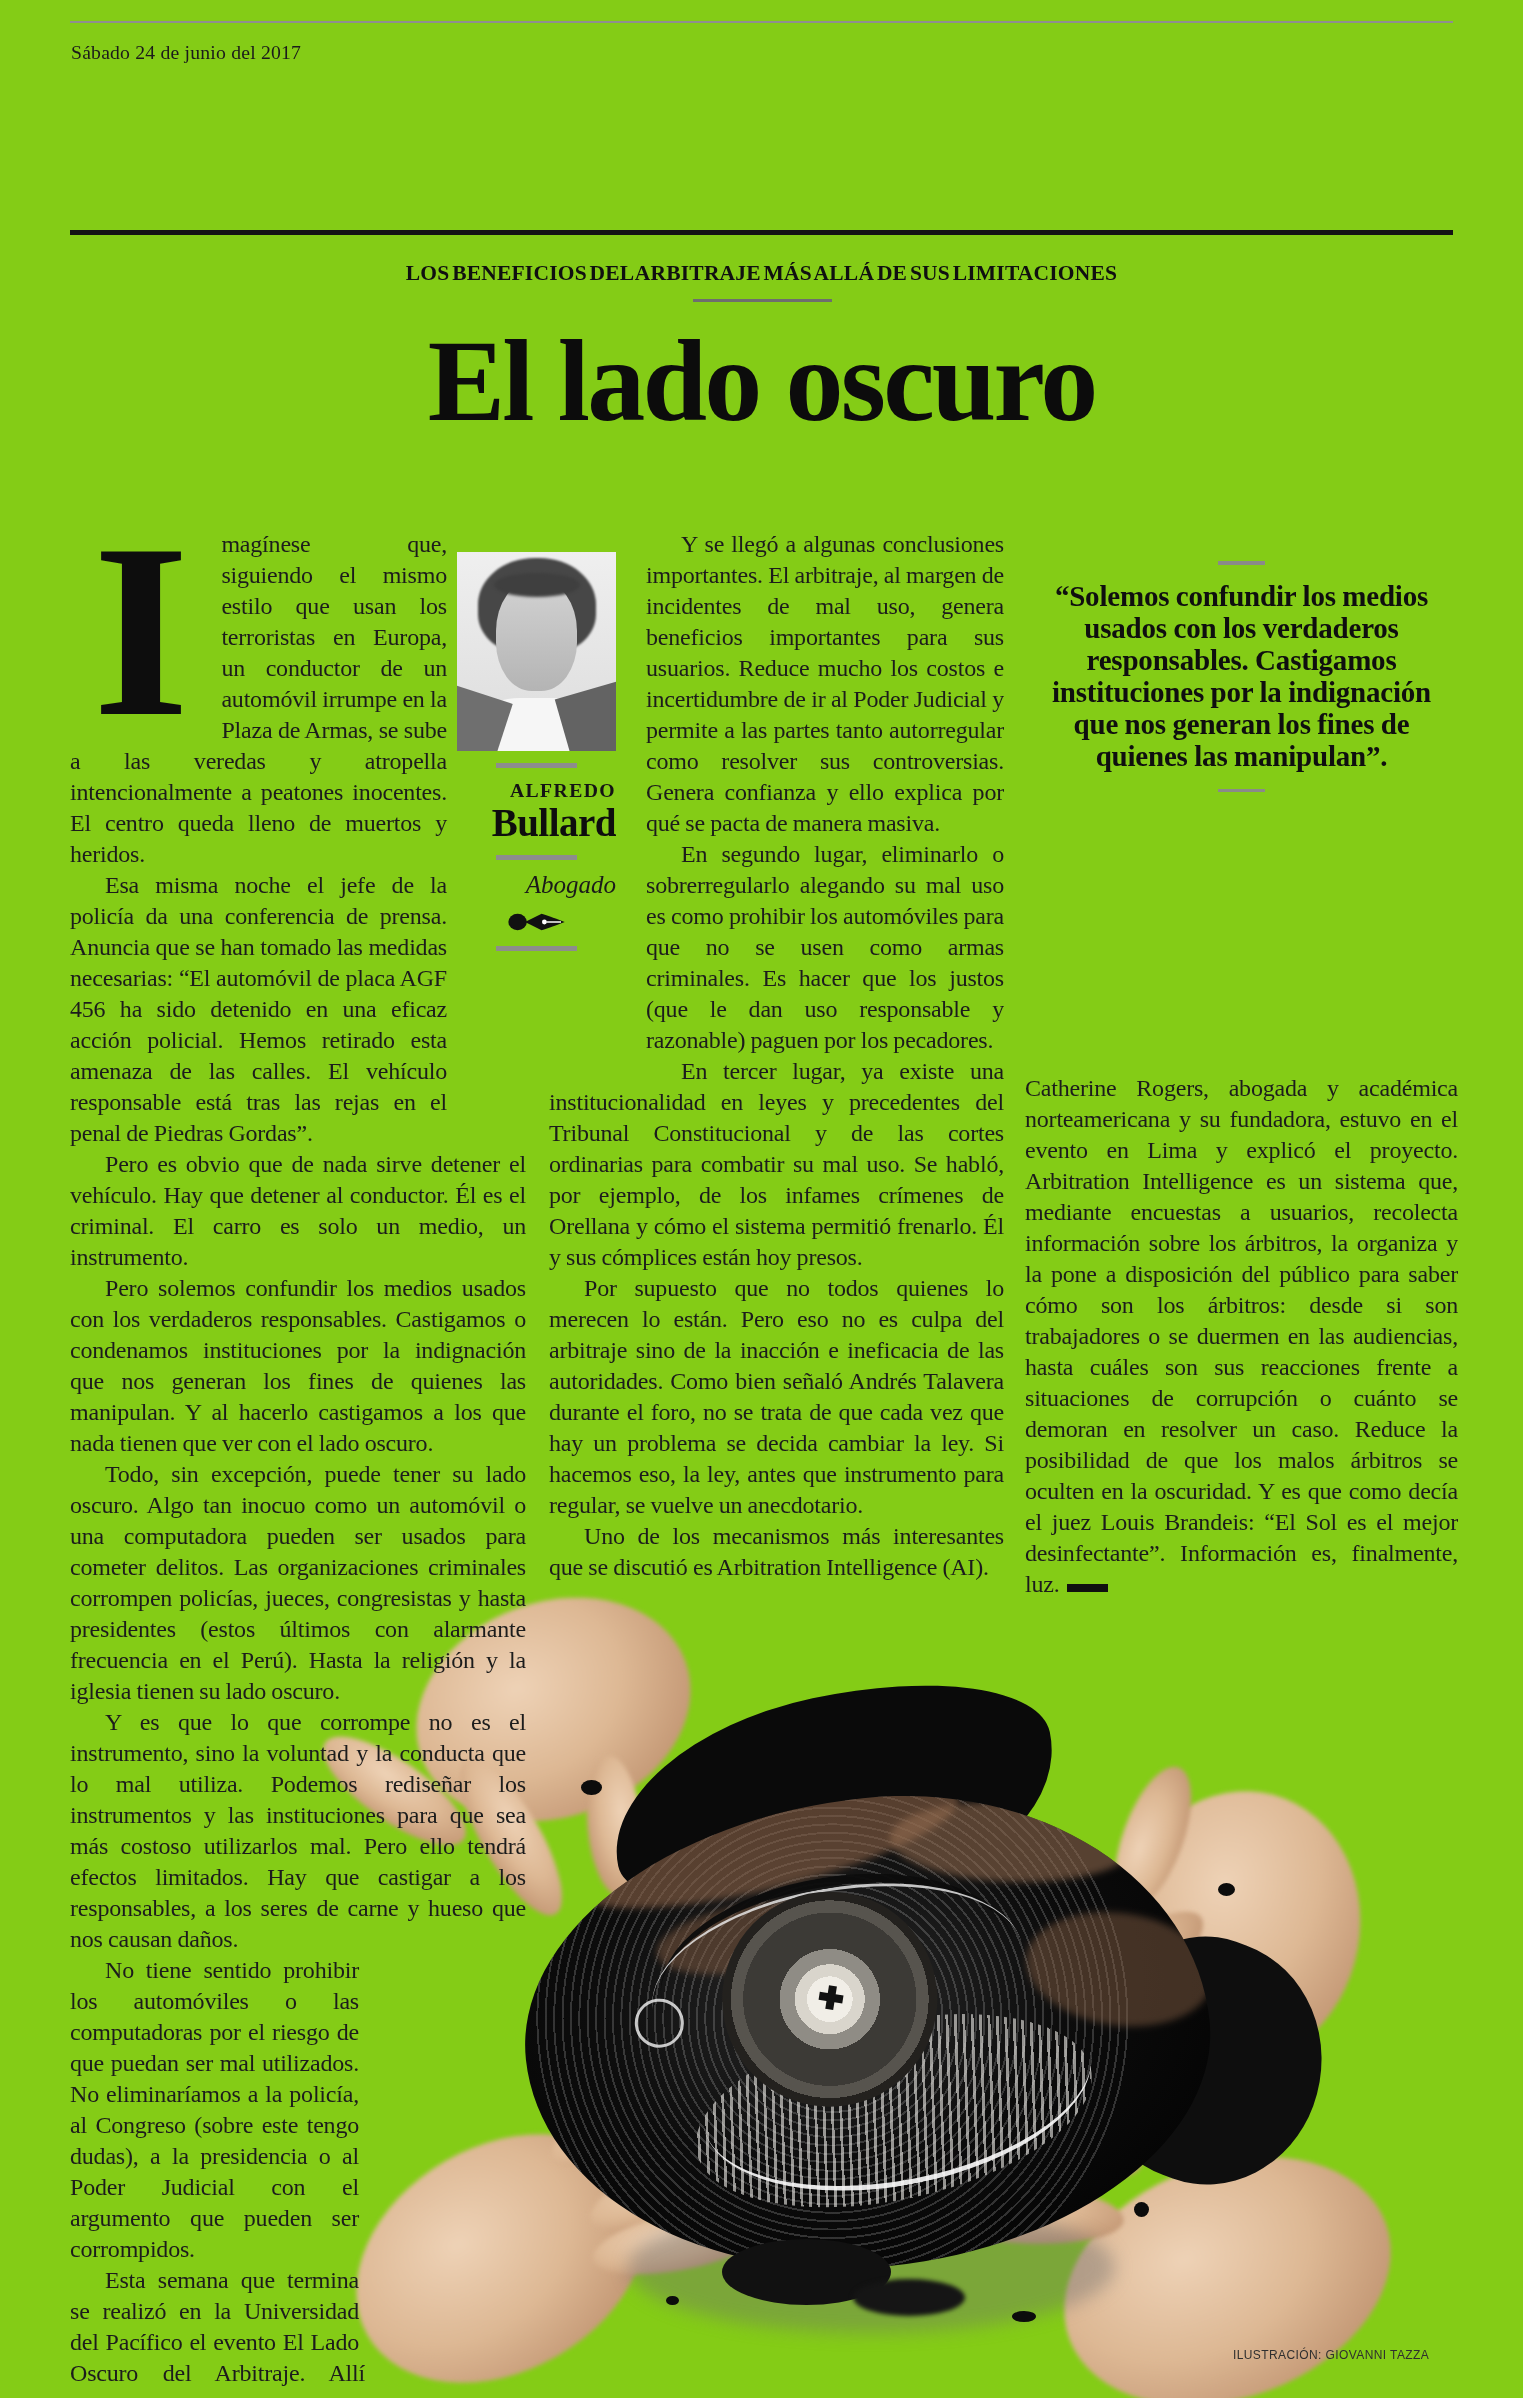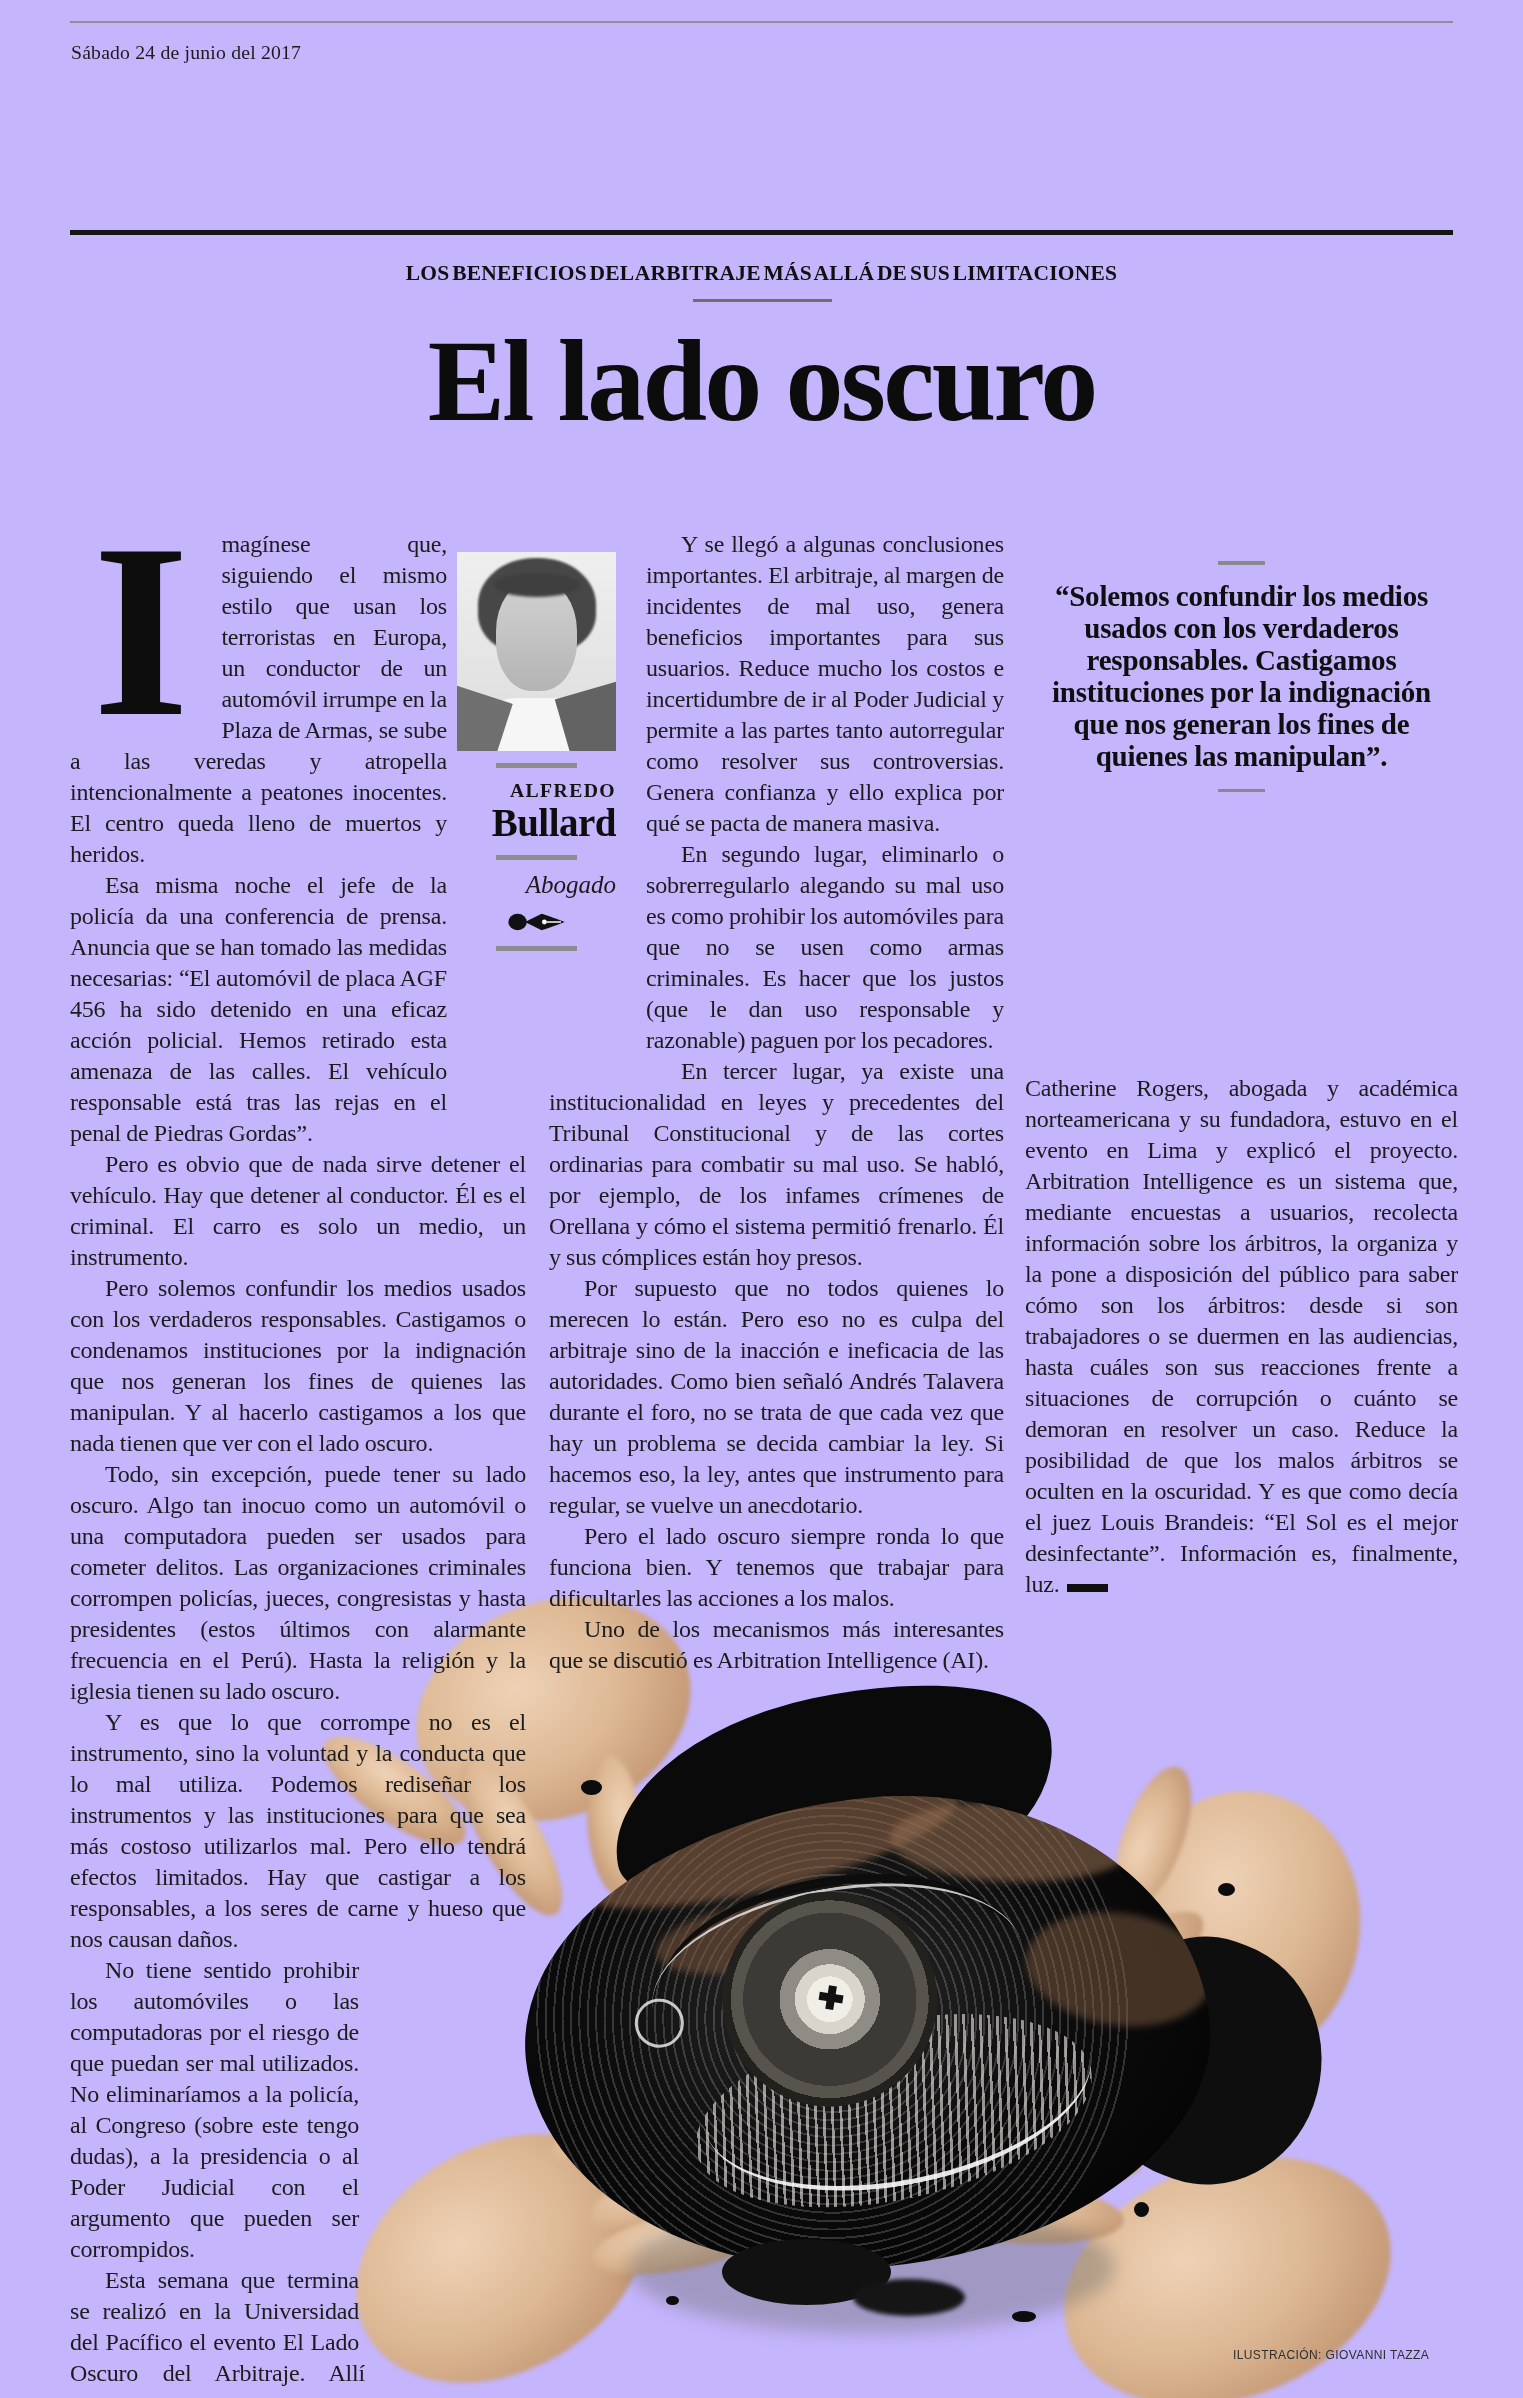--- a/index.html
+++ b/index.html
@@ -1,16 +1,16 @@
 <!DOCTYPE html>
 <html lang="es" style="font-size:15px"><head>
 <meta charset="utf-8">
 <style>
   html,body{margin:0;padding:0;background:#ffffff;}
-  .page{position:relative;width:1523px;height:2399px;background:#c4b5fd;overflow:hidden;
+  .page{position:relative;width:1523px;height:2399px;background:#84cc16;overflow:hidden;
         font-family:"Liberation Serif",serif;color:#1c1c1c;}
 
   
   .rule-top{position:absolute;left:70px;right:70px;top:20.6px;height:2.8px;background:#8f8f8f;}
   .date{position:absolute;left:71px;top:41px;font-size:19.7px;letter-spacing:0.2px;color:#1b1b1b;}
   .rule-heavy{position:absolute;left:70px;right:70px;top:230px;height:4.7px;background:#141414;}
   .kicker{position:absolute;left:0;right:0;top:261px;text-align:center;font-size:21.5px;font-weight:bold;
           letter-spacing:0.2px;word-spacing:-2.8px;color:#101010;}
   .kicker-underline{position:absolute;left:50%;top:299px;width:139px;height:2.8px;margin-left:-69px;background:#6e6e6e;}
   .title{position:absolute;left:0;right:0;top:313px;margin:16px;text-align:center;font-size:116px;line-height:105px;
@@ -146,21 +146,20 @@
     <p><span class="sp sp-hand1"></span><span>No tiene sentido prohibir los automóviles o las computadoras por el riesgo de que puedan ser mal utilizados. No eliminaríamos a la policía, al Congreso (sobre este tengo dudas), a la presidencia o al Poder Judicial con el argumento que pueden ser corrompidos.</span></p>
     <p><span class="sp sp-hand2"></span><span>Esta semana que termina se realizó en la Universidad del Pacífico el evento El Lado Oscuro del Arbitraje. Allí expertos nacionales y extranjeros discutieron los distintos problemas que se presentan en el uso del arbitraje como medio de solución de controversias.</span></p>
   </section>
 
   <section class="col col2">
     <div class="sp sp-author2"></div>
     <p>Y se llegó a algunas conclusiones importantes. El arbitraje, al margen de incidentes de mal uso, genera beneficios importantes para sus usuarios. Reduce mucho los costos e incertidumbre de ir al Poder Judicial y permite a las partes tanto autorregular como resolver sus controversias. Genera confianza y ello explica por qué se pacta de manera masiva.</p>
     <p>En segundo lugar, eliminarlo o sobrerregularlo alegando su mal uso es como prohibir los automóviles para que no se usen como armas criminales. Es hacer que los justos (que le dan uso responsable y razonable) paguen por los pecadores.</p>
     <p>En tercer lugar, ya existe una institucionalidad en leyes y precedentes del Tribunal Constitucional y de las cortes ordinarias para combatir su mal uso. Se habló, por ejemplo, de los infames crímenes de Orellana y cómo el sistema permitió frenarlo. Él y sus cómplices están hoy presos.</p>
     <p>Por supuesto que no todos quienes lo merecen lo están. Pero eso no es culpa del arbitraje sino de la inacción e ineficacia de las autoridades. Como bien señaló Andrés Talavera durante el foro, no se trata de que cada vez que hay un problema se decida cambiar la ley. Si hacemos eso, la ley, antes que instrumento para regular, se vuelve un anecdotario.</p>
-    <p>Pero el lado oscuro siempre ronda lo que funciona bien. Y tenemos que trabajar para dificultarles las acciones a los malos.</p>
     <p>Uno de los mecanismos más interesantes que se discutió es Arbitration Intelligence (AI).</p>
   </section>
 
   <section class="col col3">
     <div class="quote-rule"></div>
     <blockquote class="pullquote">“Solemos confundir los medios usados con los verdaderos responsables. Castigamos instituciones por la indignación que nos generan los fines de quienes las manipulan”.</blockquote>
     <div class="quote-rule"></div>
     <div class="c3gap"></div>
     <p class="noindent"><span>Catherine Rogers, abogada y académica norteamericana y su fundadora, estuvo en el evento en Lima y explicó el proyecto. Arbitration Intelligence es un sistema que, mediante encuestas a usuarios, recolecta información sobre los árbitros, la organiza y la pone a disposición del público para saber cómo son los árbitros: desde si son trabajadores o se duermen en las audiencias, hasta cuáles son sus reacciones frente a situaciones de corrupción o cuánto se demoran en resolver un caso. Reduce la posibilidad de que los malos árbitros se oculten en la oscuridad. Y es que como decía el juez Louis Brandeis: “El Sol es el mejor desinfectante”. Información es, finalmente, luz.</span><span class="endmark"></span></p>
   </section>

